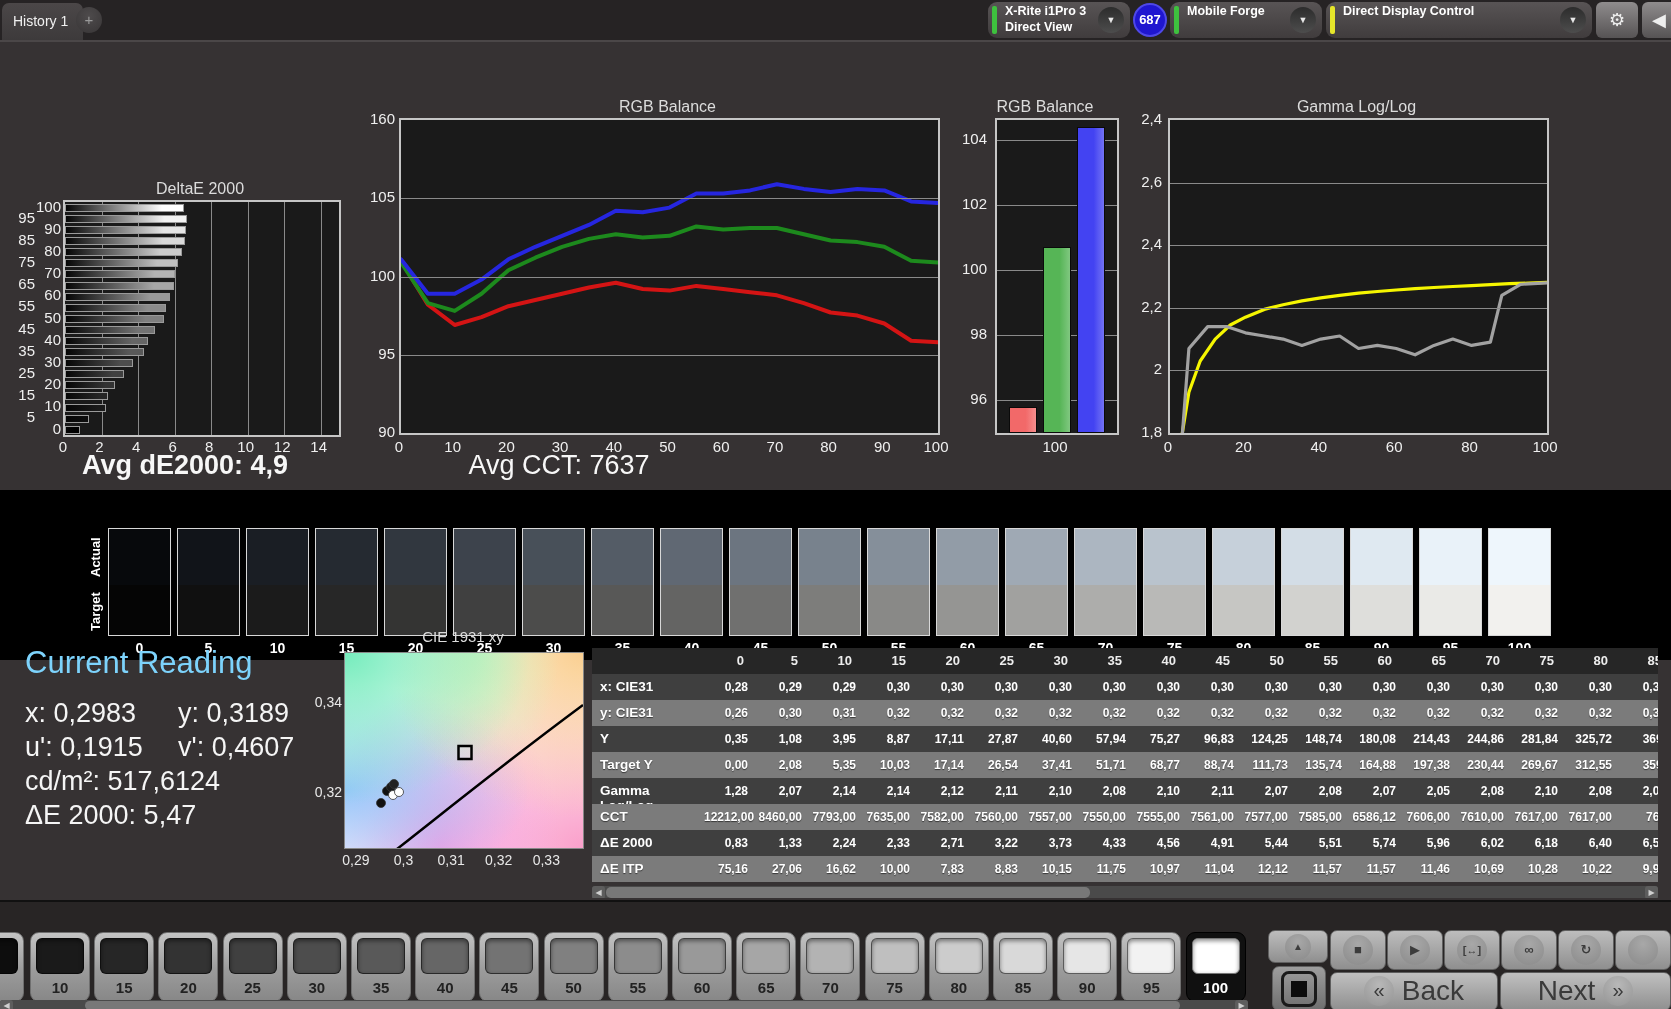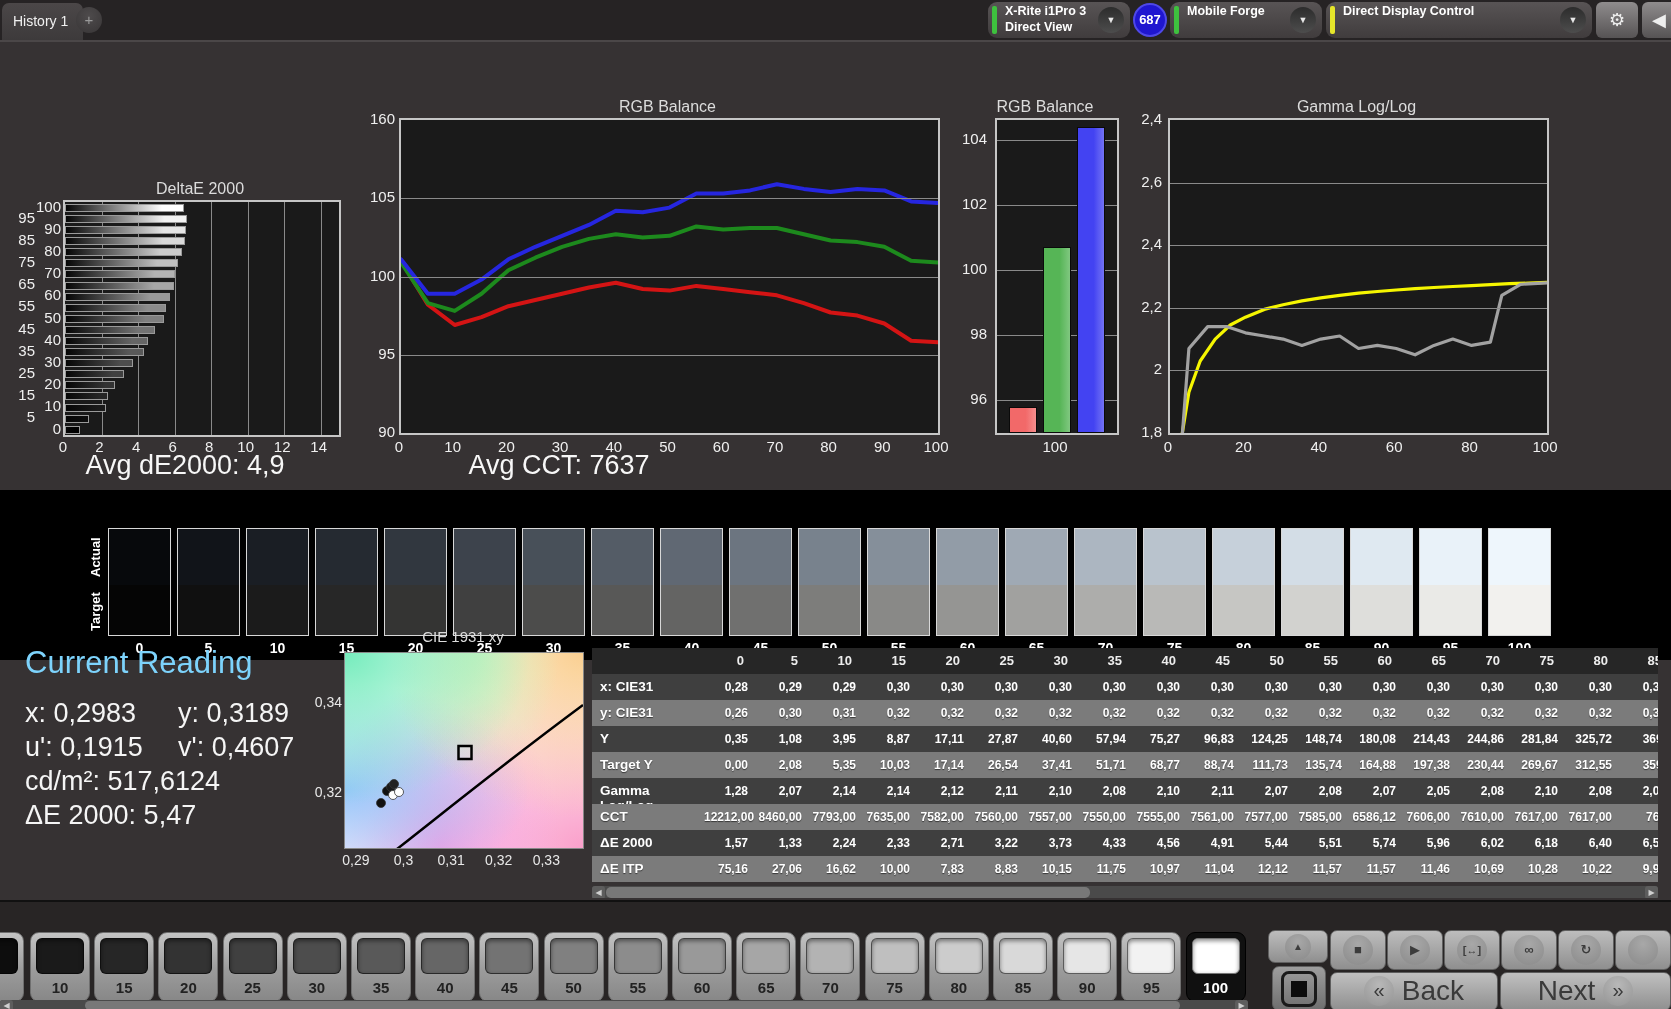--- a/index.html
+++ b/index.html
@@ -211,21 +211,21 @@
       <div style="position: absolute; left: 0px; top: 262.4px; width: 40px; font-size: 15px; color: rgb(239, 239, 239); text-align: right;">2</div>
       <div style="position: absolute; left: 0px; top: 325px; width: 40px; font-size: 15px; color: rgb(239, 239, 239); text-align: right;">1,8</div>
       <div style="position: absolute; left: 31px; top: 340px; width: 30px; font-size: 15px; color: rgb(239, 239, 239); text-align: center;">0</div>
       <div style="position: absolute; left: 106.4px; top: 340px; width: 30px; font-size: 15px; color: rgb(239, 239, 239); text-align: center;">20</div>
       <div style="position: absolute; left: 181.8px; top: 340px; width: 30px; font-size: 15px; color: rgb(239, 239, 239); text-align: center;">40</div>
       <div style="position: absolute; left: 257.2px; top: 340px; width: 30px; font-size: 15px; color: rgb(239, 239, 239); text-align: center;">60</div>
       <div style="position: absolute; left: 332.6px; top: 340px; width: 30px; font-size: 15px; color: rgb(239, 239, 239); text-align: center;">80</div>
       <div style="position: absolute; left: 408px; top: 340px; width: 30px; font-size: 15px; color: rgb(239, 239, 239); text-align: center;">100</div>
     </div>
 
-  <div class="stat" style="left:0;width:370px;">Avg dE2000: 4,9</div>
+  <div class="stat" style="left:0;width:370px;font-weight:bold;">Avg dE2000: 4,9</div>
   <div class="stat" style="left:399px;width:320px;">Avg CCT: 7637</div>
 
   <div id="strip" class="abs">
     <div class="rowlab" style="left:88px;top:38px;height:58px;">Actual</div>
     <div class="rowlab" style="left:88px;top:96px;height:52px;">Target</div>
   <div style="position: absolute; left: 108px; top: 38px; width: 63px; height: 108px; border: 1px solid rgb(216, 216, 216); box-sizing: border-box;">
         <div style="position: absolute; left: 0px; top: 0px; width: 100%; height: 56px; background: rgb(7, 9, 12);"></div>
         <div style="position: absolute; left: 0px; top: 56px; width: 100%; height: 50px; background: rgb(5, 5, 5);"></div>
       </div>
       <div style="position: absolute; left: 108px; top: 150px; width: 63px; text-align: center; font-size: 14px; font-weight: bold; color: rgb(255, 255, 255);">0</div>
@@ -512,21 +512,21 @@
         <div class="tcell" style="">7585,00</div>
         <div class="tcell" style="">6586,12</div>
         <div class="tcell" style="">7606,00</div>
         <div class="tcell" style="">7610,00</div>
         <div class="tcell" style="">7617,00</div>
         <div class="tcell" style="">7617,00</div>
         <div class="tcell" style="">761</div>
       </div>
       <div class="trow" style="position: absolute; top: 182px; background: rgb(63, 63, 63);">
         <div class="tlabel" style="">ΔE 2000</div>
-        <div class="tcell" style="">1,57</div>
+        <div class="tcell" style="">0,83</div>
         <div class="tcell" style="">1,33</div>
         <div class="tcell" style="">2,24</div>
         <div class="tcell" style="">2,33</div>
         <div class="tcell" style="">2,71</div>
         <div class="tcell" style="">3,22</div>
         <div class="tcell" style="">3,73</div>
         <div class="tcell" style="">4,33</div>
         <div class="tcell" style="">4,56</div>
         <div class="tcell" style="">4,91</div>
         <div class="tcell" style="">5,44</div>

